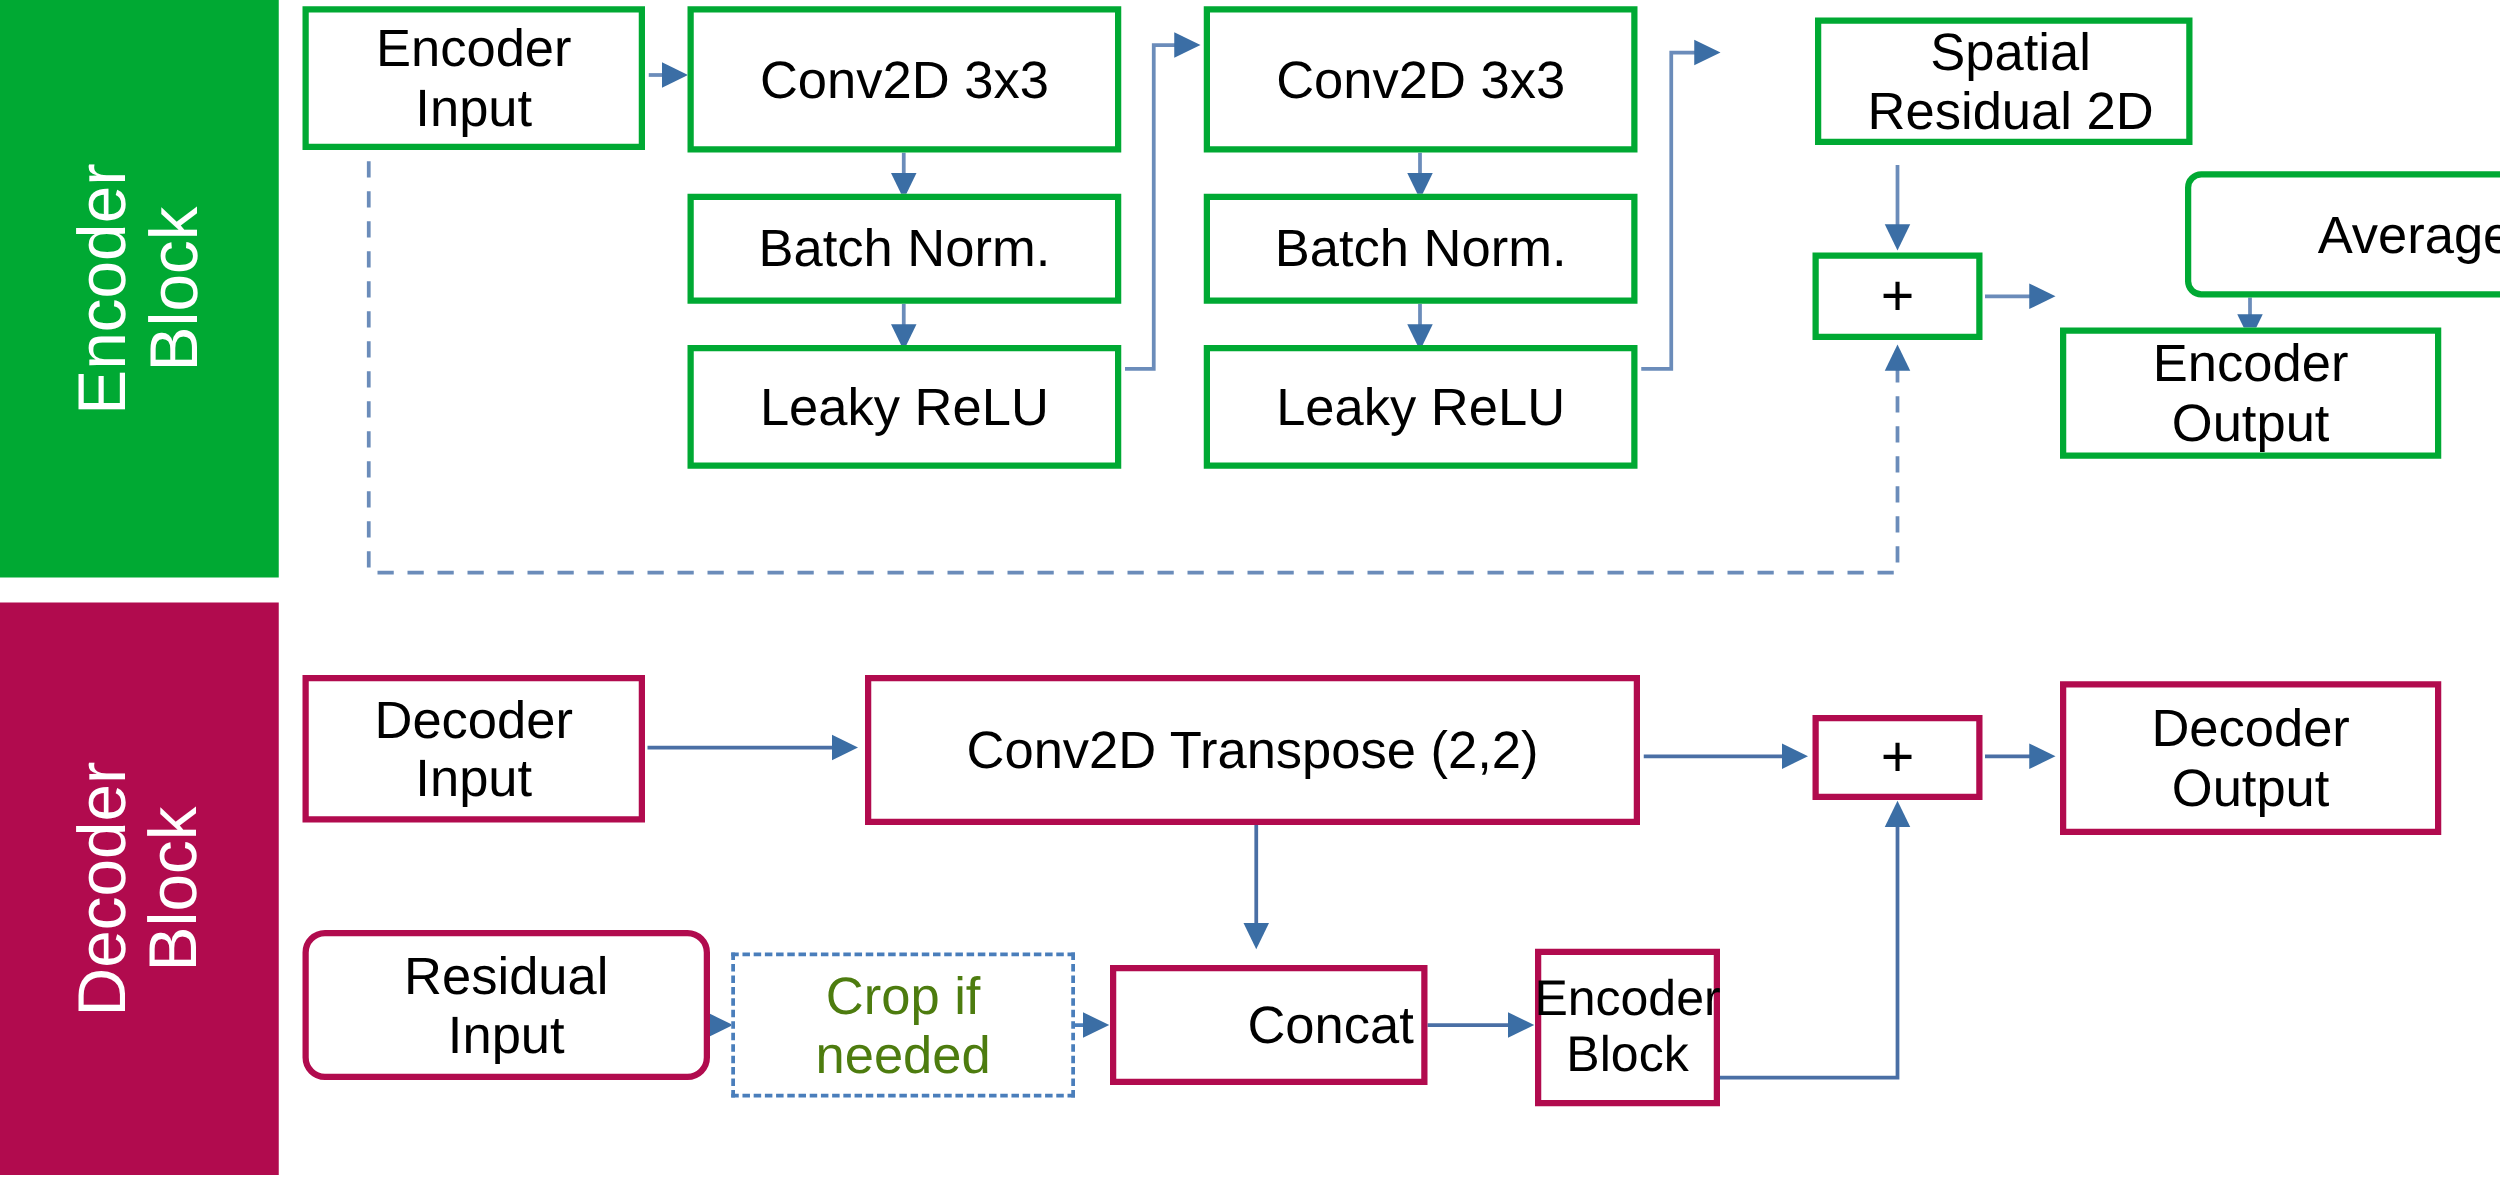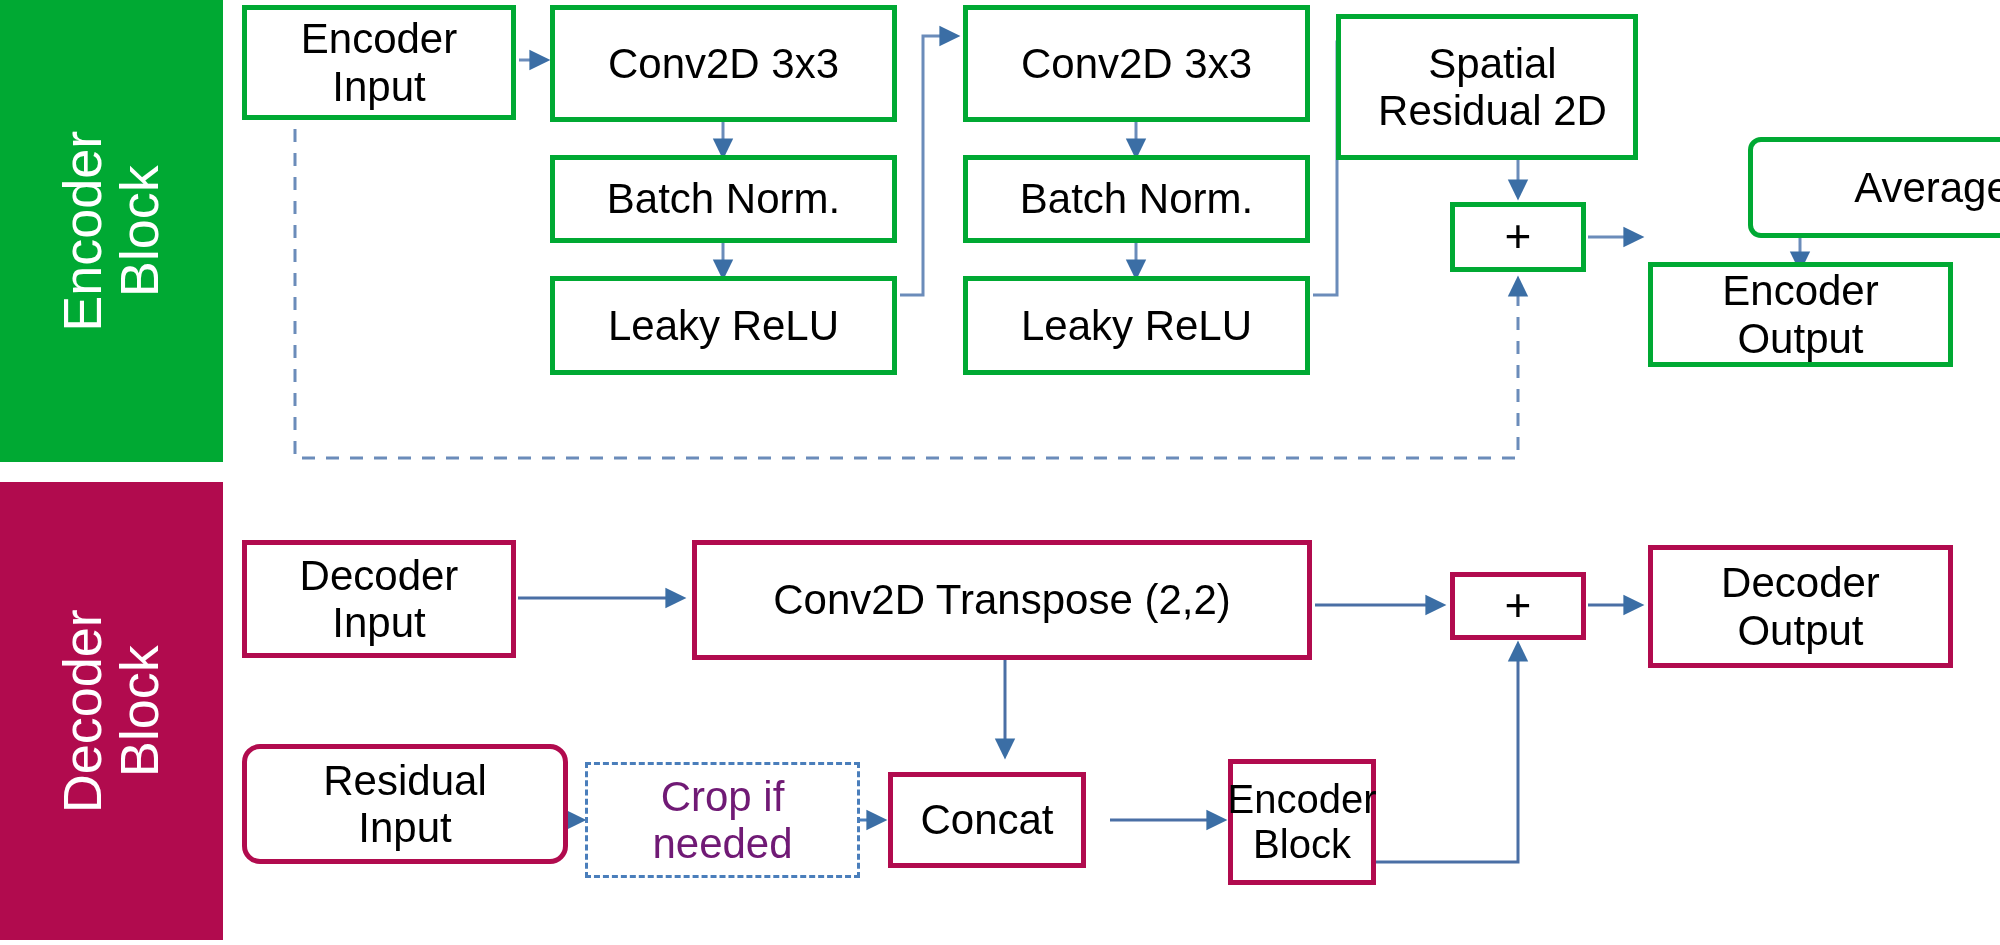--- a/index.html
+++ b/index.html
@@ -44,21 +44,21 @@
     text-align: center;
     color: #000000;
     font-size: 42px;
     line-height: 1.12;
     padding: 0 6px;
   }
   .node.green { border: 5px solid #00a933; }
   .node.crimson { border: 5px solid #b10b4e; }
   .node.dashed-blue {
     border: 3px dashed #4a7ebb;
-    color: #701a75;
+    color: #4d7c0f;
   }
   .node .lines { display: block; }
   .node .lines span { display: block; }
   .node.plus { font-size: 46px; }
 
   svg.wires {
     position: absolute;
     left: 0; top: 0;
     width: 2000px;
     height: 945px;
@@ -170,21 +170,21 @@
       <span>Batch Norm.</span>
     </span>
   </div>
 
   <div class="node green" style="left:963px; top:276px; width:347px; height:99px;">
     <span class="lines">
       <span>Leaky ReLU</span>
     </span>
   </div>
 
-  <div class="node green" style="left:1336px; top:14px; width:302px; height:146px;padding-left:17px;">
+  <div class="node green" style="left:1452px; top:14px; width:302px; height:102px;padding-left:17px;">
     <span class="lines">
       <span>Spatial</span>
       <span>Residual 2D</span>
     </span>
   </div>
 
   <div class="node green plus" style="left:1450px; top:202px; width:136px; height:70px;">
     <span class="lines">
       <span>+</span>
     </span>
@@ -223,21 +223,21 @@
     </span>
   </div>
 
   <div class="node dashed-blue" style="left:585px; top:762px; width:275px; height:116px;">
     <span class="lines">
       <span>Crop if</span>
       <span>needed</span>
     </span>
   </div>
 
-  <div class="node crimson" style="left:888px; top:772px; width:198px; height:96px;">
+  <div class="node crimson" style="left:888px; top:772px; width:254px; height:96px;justify-content:flex-end;">
     <span class="lines">
       <span>Concat</span>
     </span>
   </div>
 
   <div class="node crimson" style="left:1228px; top:759px; width:148px; height:126px; font-size:40px;">
     <span class="lines">
       <span>Encoder</span>
       <span>Block</span>
     </span>

